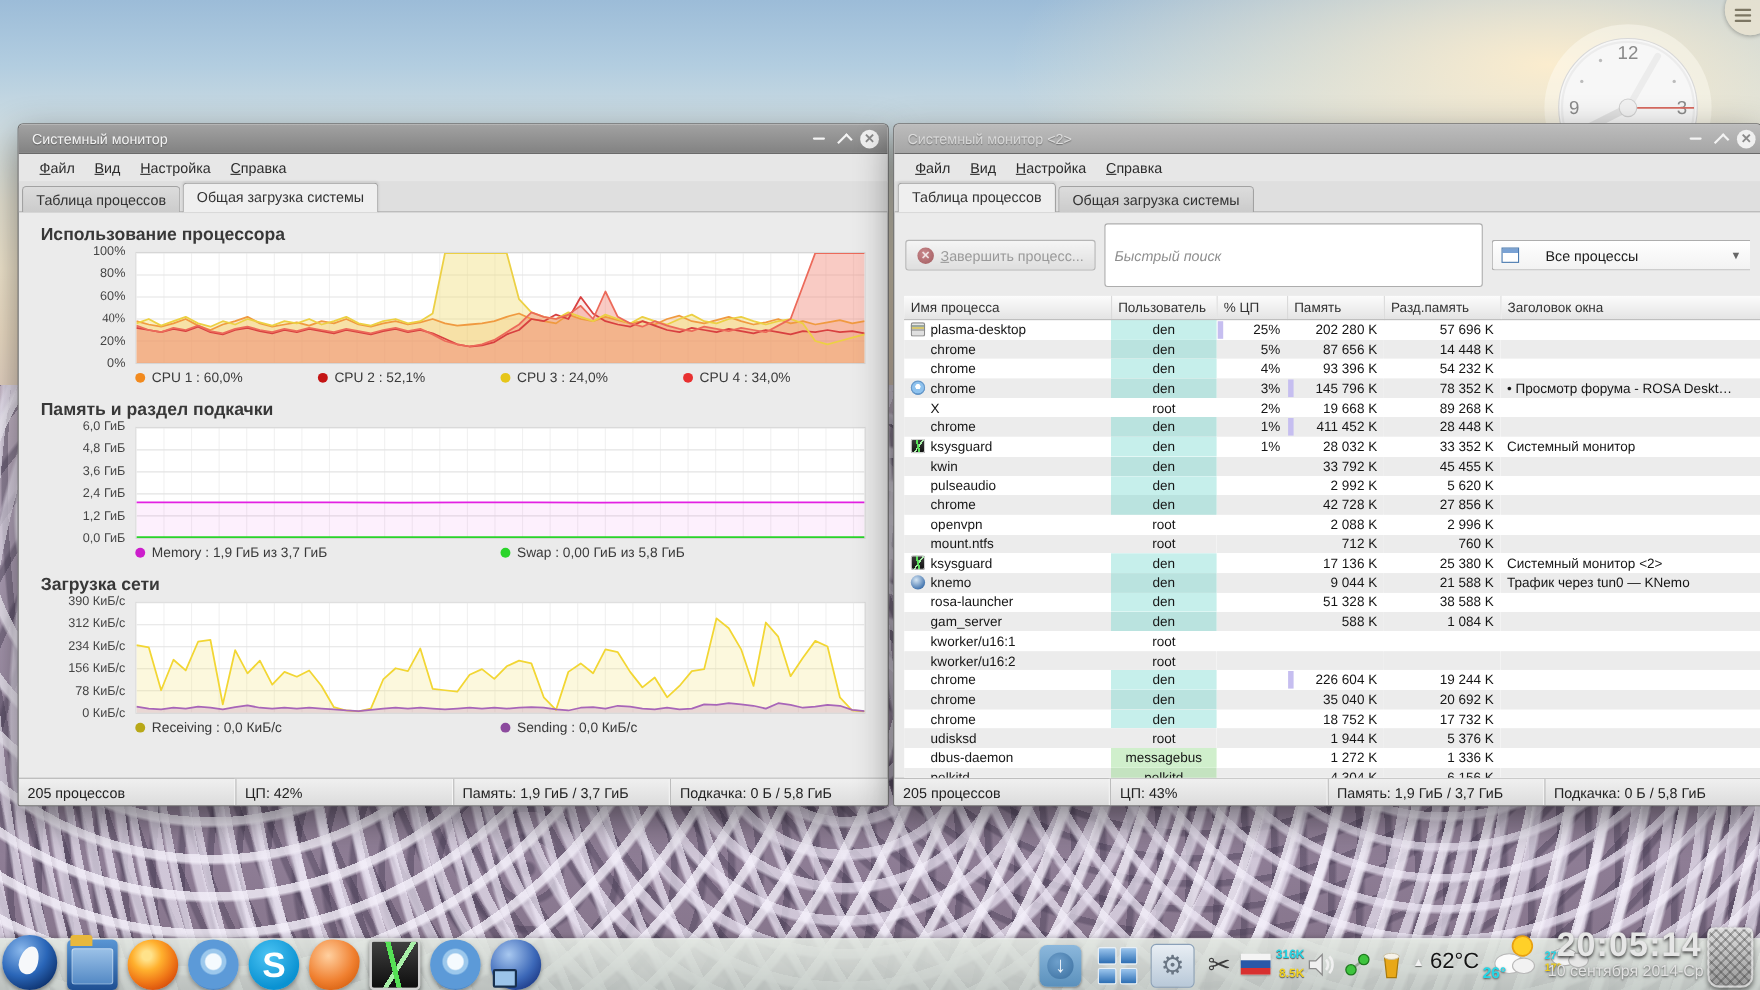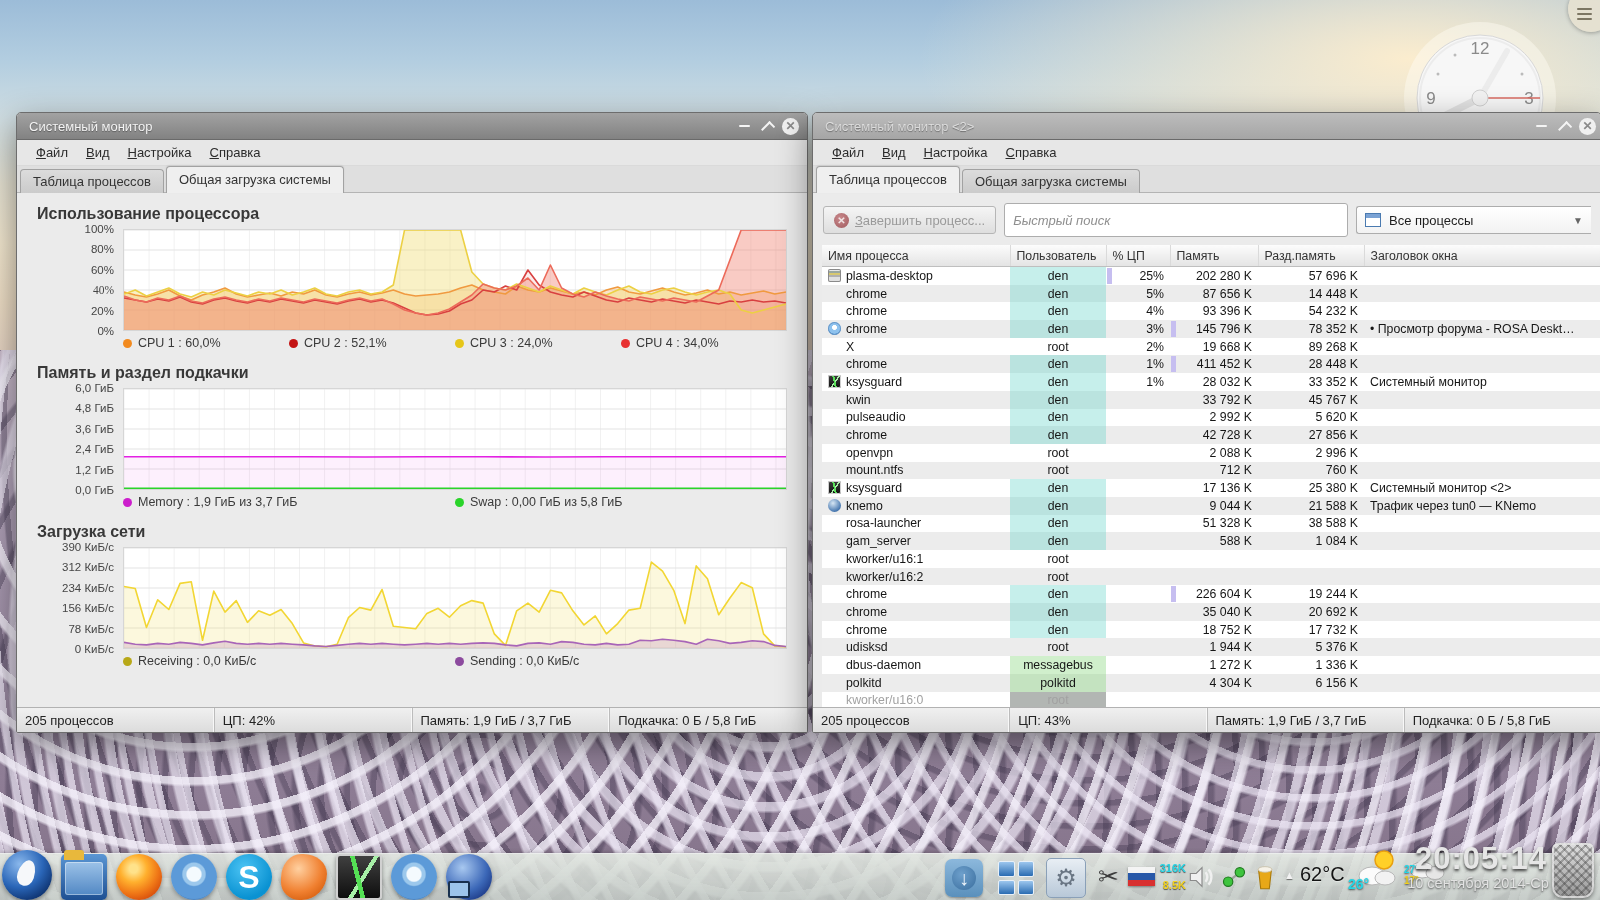--- a/index.html
+++ b/index.html
@@ -70,25 +70,25 @@
   svg.plot{width:100%;height:100%;display:block;}
   .legend{margin-left:86px;display:flex;margin-top:5px;margin-bottom:14px;align-items:center;}
   .legend-item{display:flex;align-items:center;font-size:12.5px;color:#3a3a3a;white-space:nowrap;}
   .legend-item .dot{width:9px;height:9px;border-radius:50%;margin-right:6px;flex:none;}
   
   .toolbar{display:flex;align-items:center;margin:10px 10px 8px 10px;gap:8px;}
   .kill-btn{height:26px;display:flex;align-items:center;gap:6px;padding:0 10px;border:1px solid #b6b6b6;
     border-radius:3px;background:linear-gradient(180deg,#f5f5f5,#dedede);color:#9a9a9a;font-size:13px;white-space:nowrap;}
   .kill-ico{width:15px;height:15px;border-radius:50%;background:radial-gradient(circle at 40% 35%,#c9898c,#a05a5e);
     color:#f0e4e4;font-size:10px;line-height:15px;text-align:center;font-weight:bold;flex:none;}
-  .search-input{flex:1;height:24px;border:1px solid #adadad;border-radius:3px;padding:4px 8px;font-size:13px;
+  .search-input{flex:1;height:24px;border:1px solid #adadad;border-radius:3px;padding:16px 8px;font-size:13px;
     font-family:"Liberation Sans",sans-serif;background:#fff;color:#222;}
   .search-input::placeholder{font-style:italic;color:#8e8e8e;}
   .filter-combo{width:218px;flex:none;height:26px;border:1px solid #adadad;border-radius:3px 0 0 3px;border-right:none;
-    background:linear-gradient(180deg,#ffffff,#f2f2f2);display:flex;align-items:center;gap:8px;padding:0 8px;font-size:13px;color:#1d1d1d;}
+    background:linear-gradient(180deg,#ffffff,#f2f2f2);display:flex;align-items:center;gap:24px;padding:0 8px;font-size:13px;color:#1d1d1d;}
   .combo-ico{width:14px;height:12px;border:1px solid #4a7ab0;background:
     linear-gradient(180deg,#7aa2d4 0 4px,#fff 4px),
     linear-gradient(90deg,transparent 0 6px,#b9cbe2 6px 7px,transparent 7px);flex:none;}
   .combo-arrow{margin-left:auto;color:#666;font-size:10px;}
   .ptable{border-collapse:collapse;table-layout:fixed;width:779px;margin-left:9px;font-size:12.3px;color:#161616;background:#fff;}
   .ptable th{height:21px;font-weight:normal;color:#333;text-align:left;padding:0 6px;
     background:linear-gradient(180deg,#fcfcfc,#e4e4e4);border-bottom:1px solid #bfbfbf;border-right:1px solid #dadada;
     white-space:nowrap;overflow:hidden;}
   .ptable td{height:17.7px;padding:0 6px;white-space:nowrap;overflow:hidden;position:relative;}
   .ptable tbody tr:nth-child(even){background:#ececec;}
@@ -518,21 +518,21 @@
             <td class="c-cpu">1%</td>
             <td class="c-mem">28 032 K</td>
             <td class="c-shm">33 352 K</td>
             <td class="c-win">Системный монитор</td>
           </tr>
           <tr>
             <td class="c-name"><span class="picon"></span>kwin</td>
             <td class="c-user u-cyan">den</td>
             <td class="c-cpu"></td>
             <td class="c-mem">33 792 K</td>
-            <td class="c-shm">45 767 K</td>
+            <td class="c-shm">45 455 K</td>
             <td class="c-win"></td>
           </tr>
           <tr>
             <td class="c-name"><span class="picon"></span>pulseaudio</td>
             <td class="c-user u-cyan">den</td>
             <td class="c-cpu"></td>
             <td class="c-mem">2 992 K</td>
             <td class="c-shm">5 620 K</td>
             <td class="c-win"></td>
           </tr>

